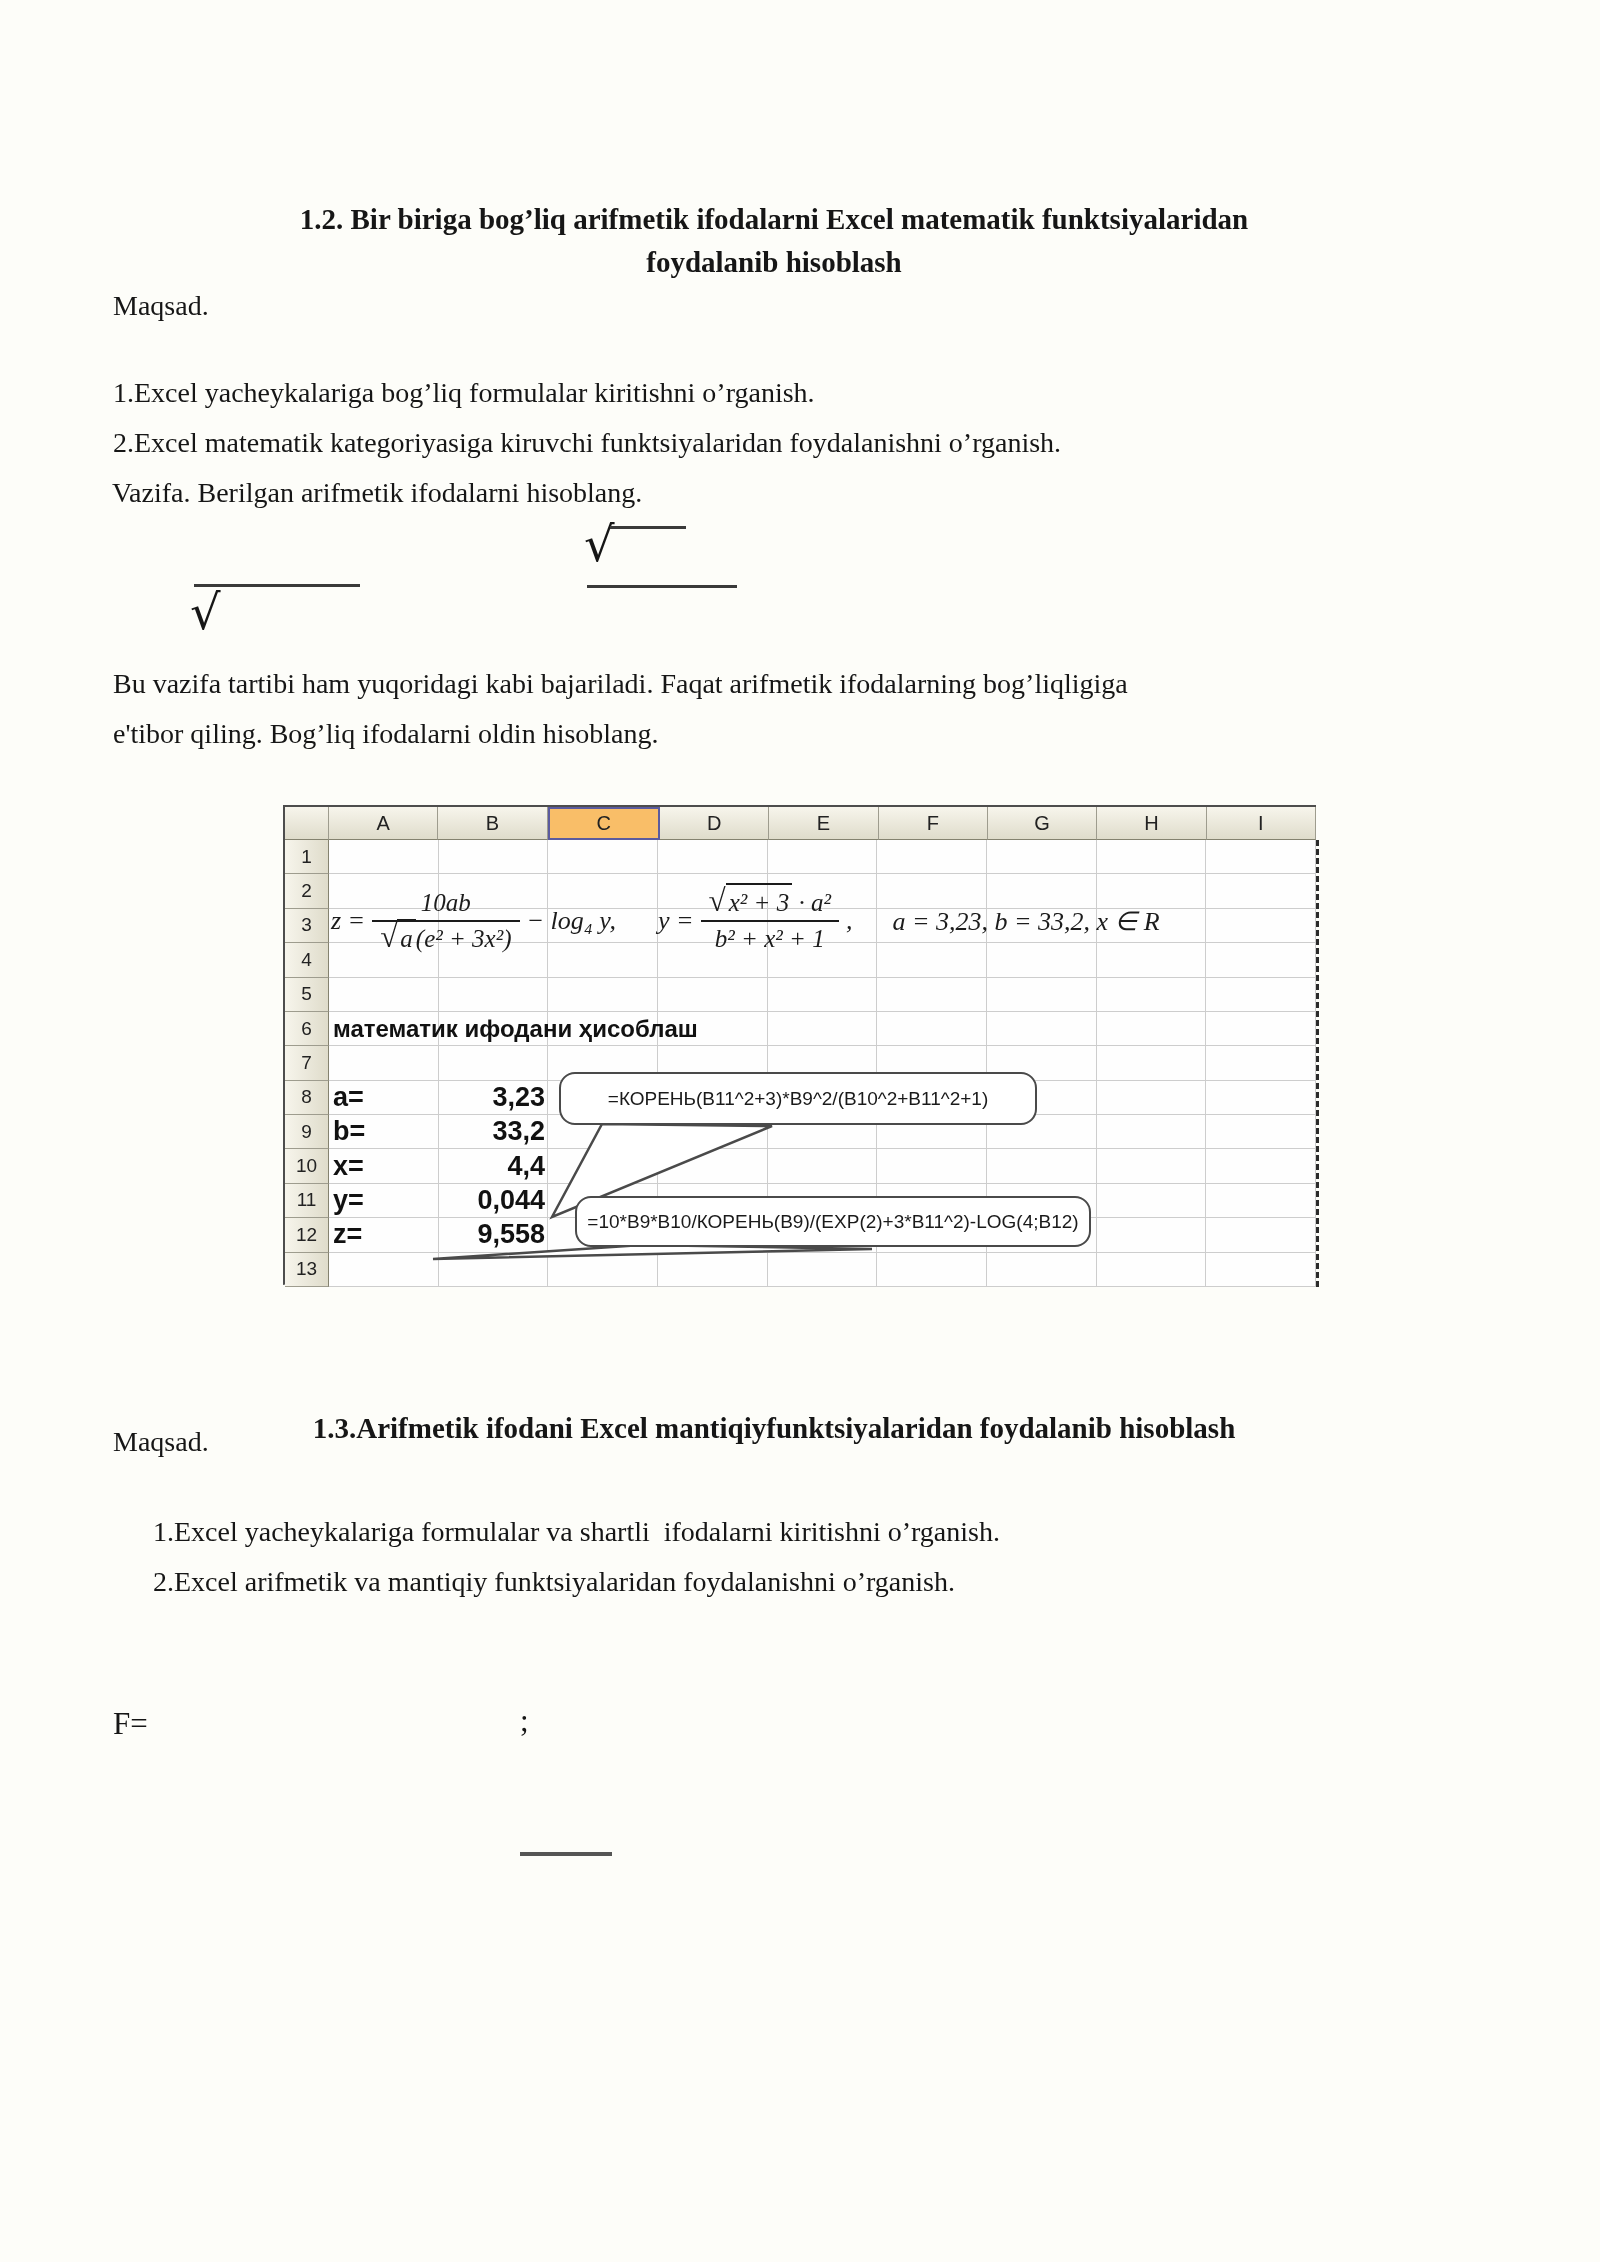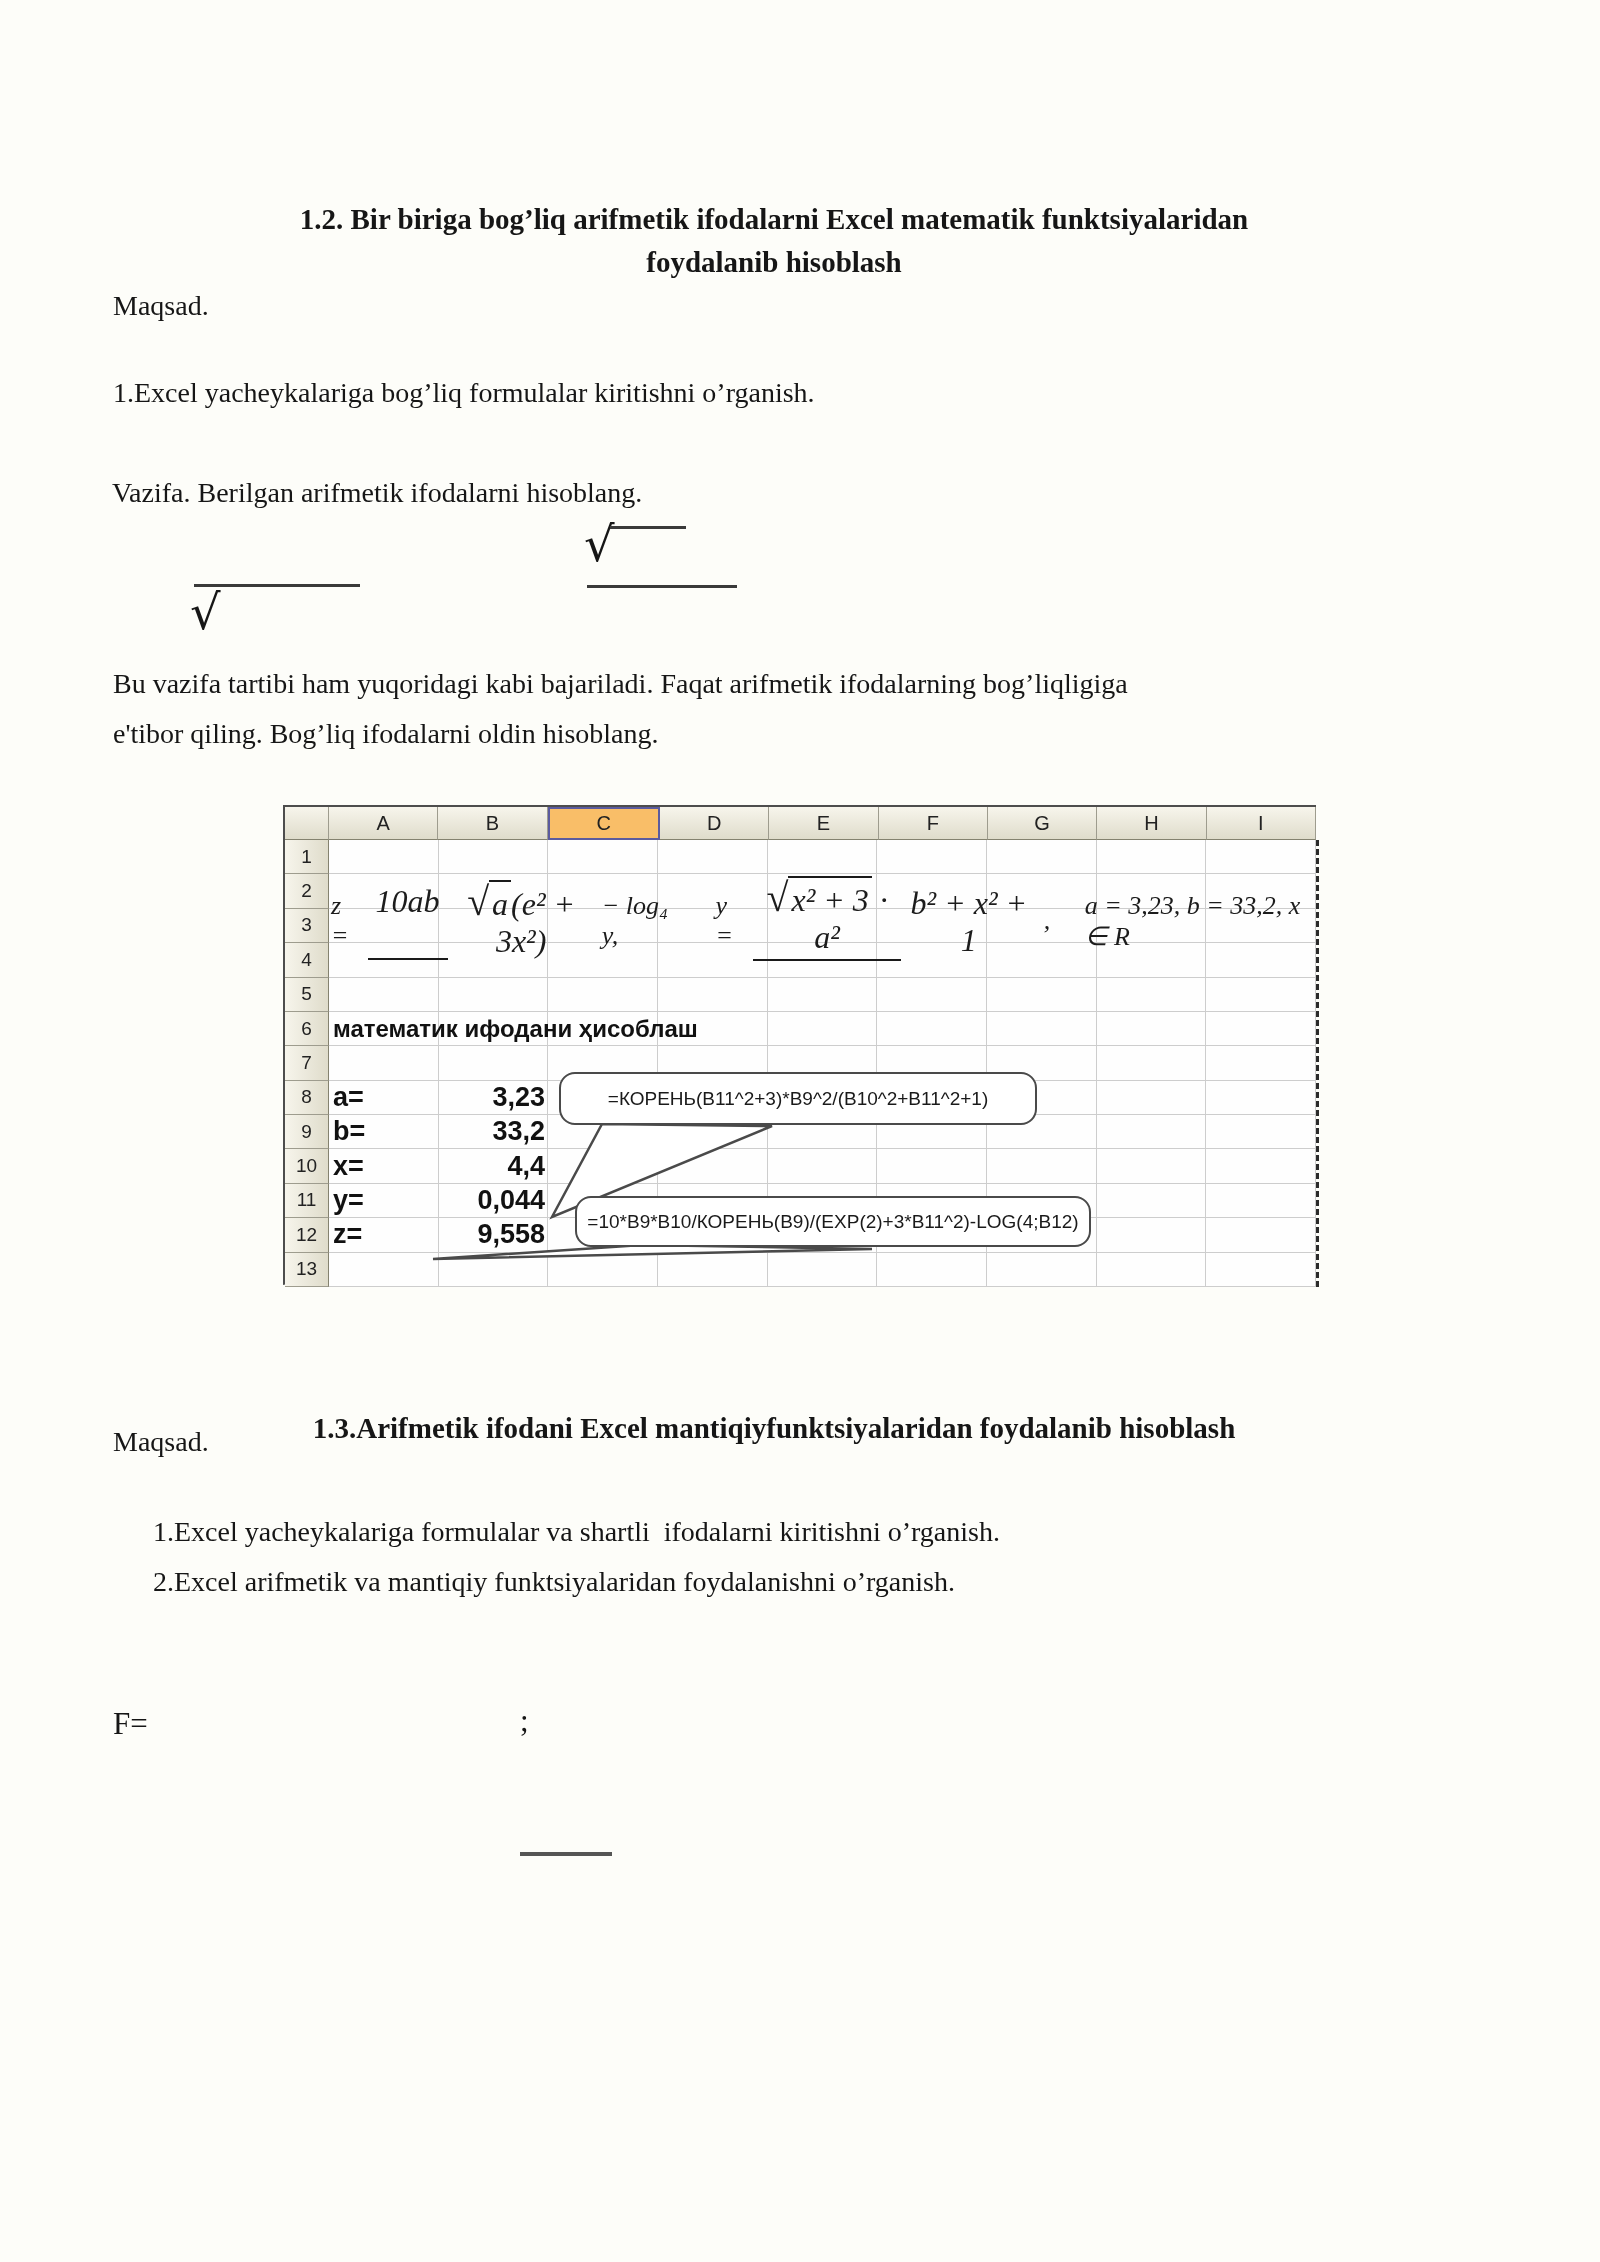--- a/index.html
+++ b/index.html
@@ -36,22 +36,22 @@
        border-right:1px solid #84826f;border-bottom:1px solid #9e9c8e;
        display:flex;align-items:center;justify-content:center;
        font:19px "Liberation Sans",sans-serif;color:#222;}
   .scell{background:#FEFEFE;border-right:1px solid var(--grid);border-bottom:1px solid var(--grid);}
   #dash-right{position:absolute;right:-3px;top:33px;height:447px;width:0;
        border-right:3px dashed #2b2b2b;z-index:3;}
 
   
   #sheet-eq{position:absolute;left:46px;top:62px;height:104px;z-index:4;
        display:flex;align-items:center;font:italic 26px "Liberation Serif",serif;color:#1c1c1c;}
-  #sheet-eq .frac{display:inline-flex;align-items:stretch;
-       text-align:center;margin:0 7px;font-size:32px;}
+  #sheet-eq .frac{display:inline-flex;flex-direction:column;align-items:stretch;
+       text-align:center;margin:0 7px;font-size:25px;}
   #sheet-eq .num{padding:0 8px 3px;border-bottom:2px solid #1a1a1a;}
   #sheet-eq .den{padding:3px 8px 0;}
   .radx{font-style:normal;font-size:1.25em;line-height:.75;}
   .vinc{border-top:2px solid #1a1a1a;padding:4px 3px;}
   .gapA{width:42px;} .gapB{width:40px;}
 
   .sheet-txt{position:absolute;z-index:4;font-family:"Liberation Sans",sans-serif;color:#111;}
   #row6-label{left:48px;top:205px;height:34px;font-size:24px;font-weight:bold;line-height:34px;white-space:pre;}
   .dlabel{left:48px;width:100px;font-size:27px;font-weight:600;line-height:34px;}
   .dvalue{left:148px;width:112px;text-align:right;font-size:27px;font-weight:600;line-height:34px;}
@@ -67,20 +67,21 @@
 <body>
 
 <div id="page">
 
   <div class="t center bold h29" style="top:203px">1.2. Bir biriga bog’liq arifmetik ifodalarni Excel matematik funktsiyalaridan</div>
   <div class="t center bold h29" style="top:246px">foydalanib hisoblash</div>
 
   <div class="t body28" style="left:113px;top:290px">Maqsad.</div>
 
   <div class="t body28" style="left:113px;top:377px">1.Excel yacheykalariga bog’liq formulalar kiritishni o’rganish.</div>
+  <div class="t body28" style="left:113px;top:427px">2.Excel matematik kategoriyasiga kiruvchi funktsiyalaridan foydalanishni o’rganish.</div>
   <div class="t body28" style="left:112px;top:477px">Vazifa. Berilgan arifmetik ifodalarni hisoblang.</div>
 
   <div>
     <div class="bar" style="left:194px;top:584px;width:166px;height:3px"></div>
     <span class="rad-big" style="left:190px;top:588px">√</span>
   </div>
   <div>
     <span class="rad-big" style="left:584px;top:520px">√</span>
     <div class="bar" style="left:610px;top:526px;width:76px;height:3px"></div>
     <div class="bar" style="left:587px;top:585px;width:150px;height:3px"></div>

